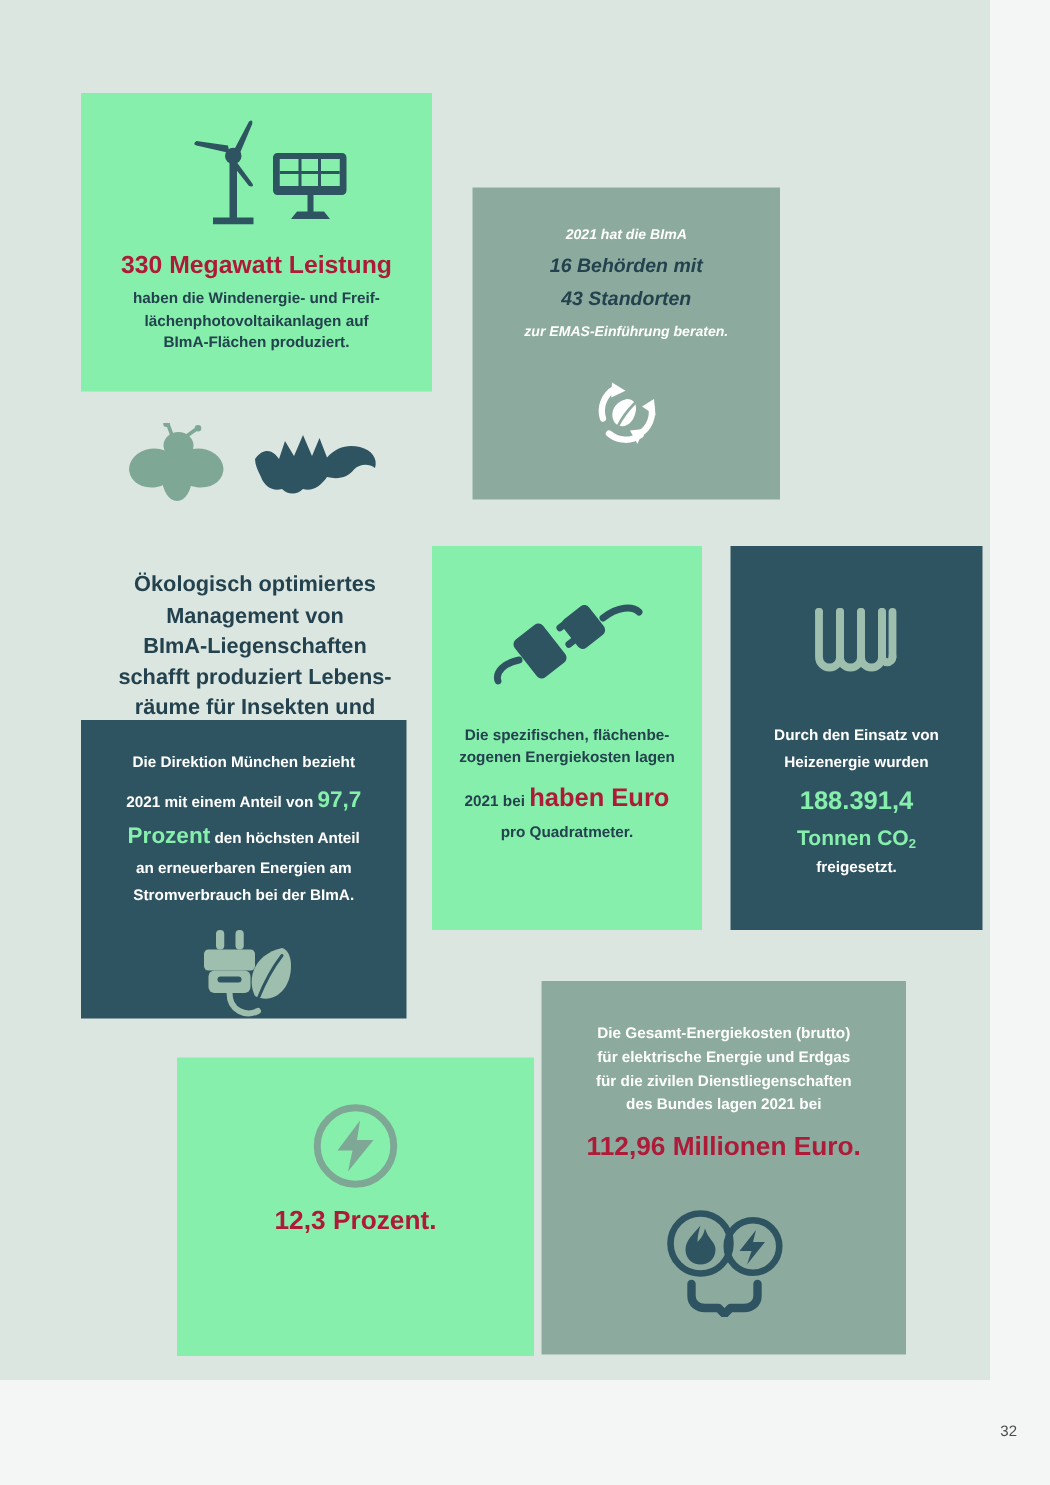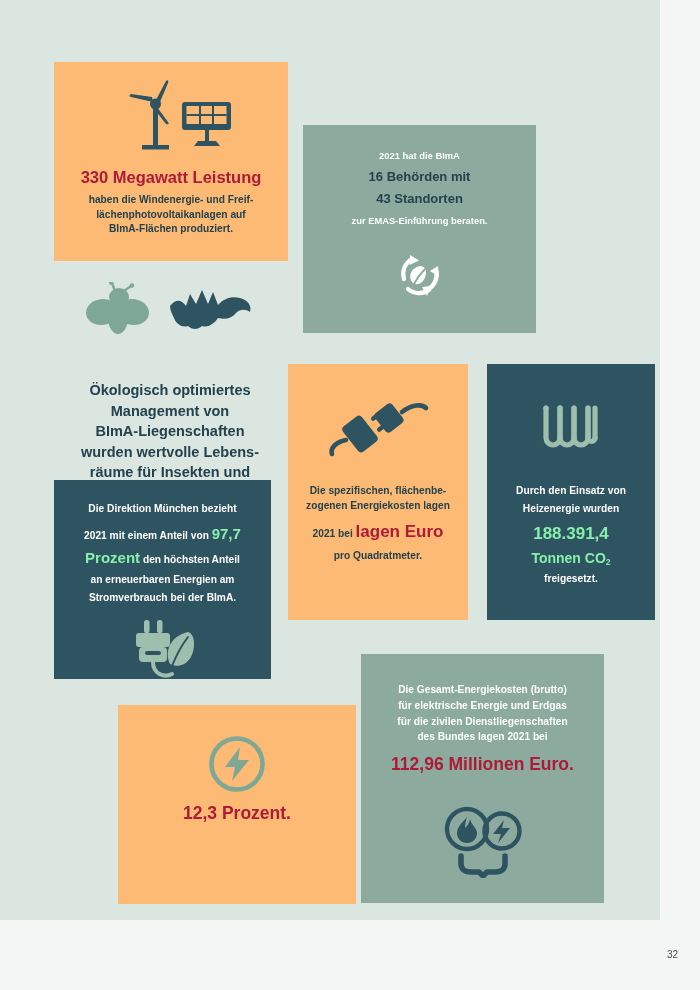--- a/index.html
+++ b/index.html
@@ -32,21 +32,21 @@
   }
   .card {
     position: absolute;
     box-sizing: border-box;
     display: flex;
     flex-direction: column;
     align-items: center;
     justify-content: flex-start;
     text-align: center;
   }
-  .card.white  { background: #fdba74; }
+  .card.white  { background: #86efac; }
   .card.green  { background: #8cab9e; }
   .card.dark   { background: #2f5461; }
   .card.plain  { background: transparent; gap: 28px; }
 
   .txt {
     line-height: 1.45;
     font-weight: bold;
   }
   .t-dark  { color: #23424e; }
   .t-white { color: #ffffff; }
@@ -124,21 +124,21 @@
       </svg>
     </span>
     <div class="txt big t-red" style="margin-top:10px;">330 Megawatt Leistung</div>
     <div class="txt small t-dark" style="margin-top:3px;">
       <span class="line">haben die Windenergie- und Freif-</span>
       <span class="line">lächenphotovoltaikanlagen auf</span>
       <span class="line">BImA-Flächen produziert.</span>
     </div>
   </div>
 
-  <div class="card green" style="left:303px; top:125px; width:233px; height:208px; padding-top:24px;">
+  <div class="card green" style="left:315px; top:125px; width:205px; height:208px; padding-top:24px;font-style:italic;">
     <div class="txt xsmall t-white">2021 hat die BImA</div>
     <div class="txt mid t-dark" style="margin-top:5px;">16 Behörden mit</div>
     <div class="txt mid t-dark" style="margin-top:4px;">43 Standorten</div>
     <div class="txt xsmall t-white" style="margin-top:5px;">zur EMAS-Einführung beraten.</div>
     <span class="icon-wrap" style="margin-top:18px;">
       <svg width="56" height="56" viewBox="0 0 56 56">
         <g fill="none" stroke="#ffffff" stroke-width="4.2" stroke-linecap="round">
           <path d="M12 33 A17 17 0 0 1 20 13"></path>
           <path d="M44 24 A17 17 0 0 1 36 43.5"></path>
           <path d="M16 43 A17 17 0 0 0 37 44"></path>
@@ -179,21 +179,21 @@
                    C58 14 66 12 74 14 C82 16 86 22 84 28 C80 25 74 25 70 29
                    C66 34 60 36 52 34 C48 40 42 44 36 42 C32 46 26 46 22 42
                    C16 44 10 40 8 34 C6 30 4 26 4 22 Z"></path>
         </g>
       </svg>
     </span>
     <div class="txt t-dark" style="font-size:14.5px; margin-top:14px; line-height:1.42;">
       <span class="line">Ökologisch optimiertes</span>
       <span class="line">Management von</span>
       <span class="line">BImA-Liegenschaften</span>
-      <span class="line">wurden wertvolle Lebens-</span>
+      <span class="line">schafft produziert Lebens-</span>
       <span class="line">räume für Insekten und</span>
     </div>
   </div>
 
   <div class="card dark" style="left:54px; top:480px; width:217px; height:199px; padding-top:22px;">
     <div class="txt small t-white">Die Direktion München bezieht</div>
     <div style="margin-top:6px;">
       <span class="txt small t-white">2021 mit einem Anteil von </span><span class="txt t-green" style="font-size:15px;">97,7</span>
     </div>
     <div style="margin-top:2px;">
@@ -237,21 +237,21 @@
 
           <path d="M84 18 C94 10 104 10 108 14" stroke="#2f5461" stroke-width="4.6" fill="none" stroke-linecap="round"></path>
         </g>
       </svg>
     </span>
     <div class="txt small t-dark" style="margin-top:22px;">
       <span class="line">Die spezifischen, flächenbe-</span>
       <span class="line">zogenen Energiekosten lagen</span>
     </div>
     <div style="margin-top:6px;">
-      <span class="txt small t-dark">2021 bei </span><span class="txt t-red" style="font-size:17px;">lagen Euro</span>
+      <span class="txt small t-dark">2021 bei </span><span class="txt t-red" style="font-size:17px;">haben Euro</span>
     </div>
     <div class="txt small t-dark" style="margin-top:5px;">pro Quadratmeter.</div>
   </div>
 
   <div class="card dark" style="left:487px; top:364px; width:168px; height:256px; padding-top:38px;">
     <span class="icon-wrap">
       <svg width="62" height="56" viewBox="0 0 62 56">
         <g fill="none" stroke="#9fbfae" stroke-width="5.2" stroke-linecap="round">
           <path d="M6 6 L6 36 A7 7 0 0 0 20 36 L20 6"></path>
           <path d="M20 6 L20 6 M20 36 A7 7 0 0 0 34 36 L34 6"></path>

